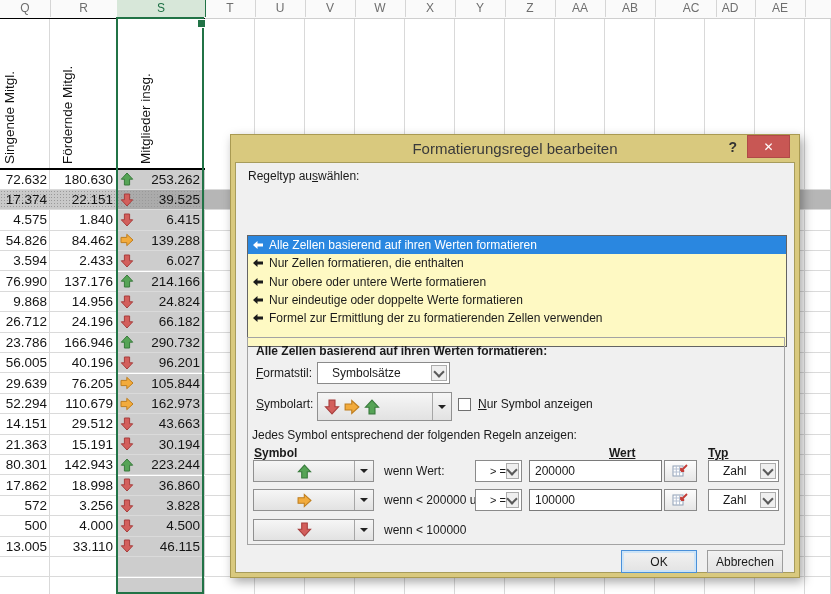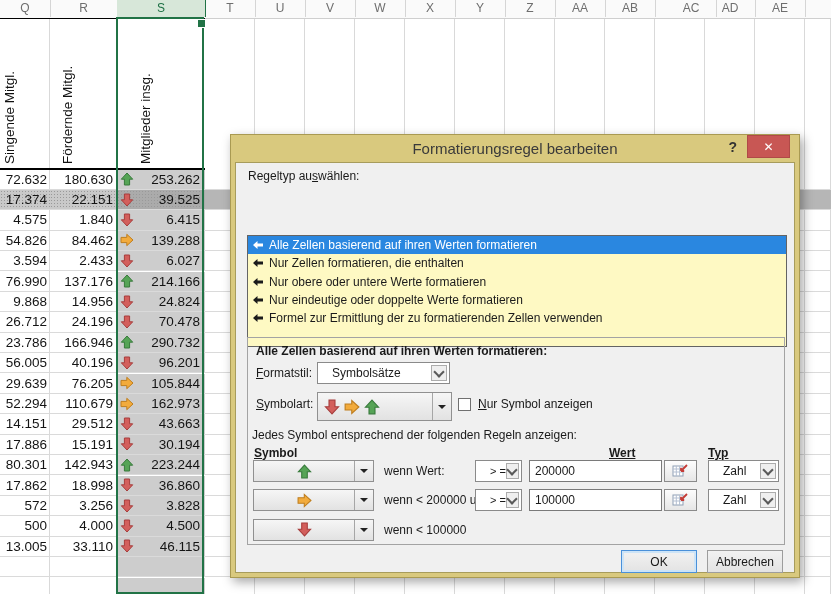--- a/index.html
+++ b/index.html
@@ -220,21 +220,21 @@
   </div>
       <div class="row" style="top:142.8px">
     <div class="cell cq">26.712</div>
     <div class="cell cr">24.196</div>
     <div class="cell cs">
           <span class="arrow-ic">
             <svg width="14" height="14" viewBox="0 0 14 14">
               <path d="M7 13 L1.3 6.8 H4.4 V1 H9.6 V6.8 H12.7 Z" fill="#d35f5c" stroke="#a73d3c" stroke-width="1"></path>
             </svg>
           </span>
-          <span class="val">70.478</span>
+          <span class="val">66.182</span>
         </div>
   </div>
       <div class="row" style="top:163.2px">
     <div class="cell cq">23.786</div>
     <div class="cell cr">166.946</div>
     <div class="cell cs">
           <span class="arrow-ic">
             <svg width="14" height="14" viewBox="0 0 14 14">
               <path d="M7 1 L12.7 7.2 H9.6 V13 H4.4 V7.2 H1.3 Z" fill="#56a456" stroke="#377a3b" stroke-width="1"></path>
             </svg>
@@ -284,21 +284,21 @@
     <div class="cell cs">
           <span class="arrow-ic">
             <svg width="14" height="14" viewBox="0 0 14 14">
               <path d="M7 13 L1.3 6.8 H4.4 V1 H9.6 V6.8 H12.7 Z" fill="#d35f5c" stroke="#a73d3c" stroke-width="1"></path>
             </svg>
           </span>
           <span class="val">43.663</span>
         </div>
   </div>
       <div class="row" style="top:265.2px">
-    <div class="cell cq">17.886</div>
+    <div class="cell cq">21.363</div>
     <div class="cell cr">15.191</div>
     <div class="cell cs">
           <span class="arrow-ic">
             <svg width="14" height="14" viewBox="0 0 14 14">
               <path d="M7 13 L1.3 6.8 H4.4 V1 H9.6 V6.8 H12.7 Z" fill="#d35f5c" stroke="#a73d3c" stroke-width="1"></path>
             </svg>
           </span>
           <span class="val">30.194</span>
         </div>
   </div>

